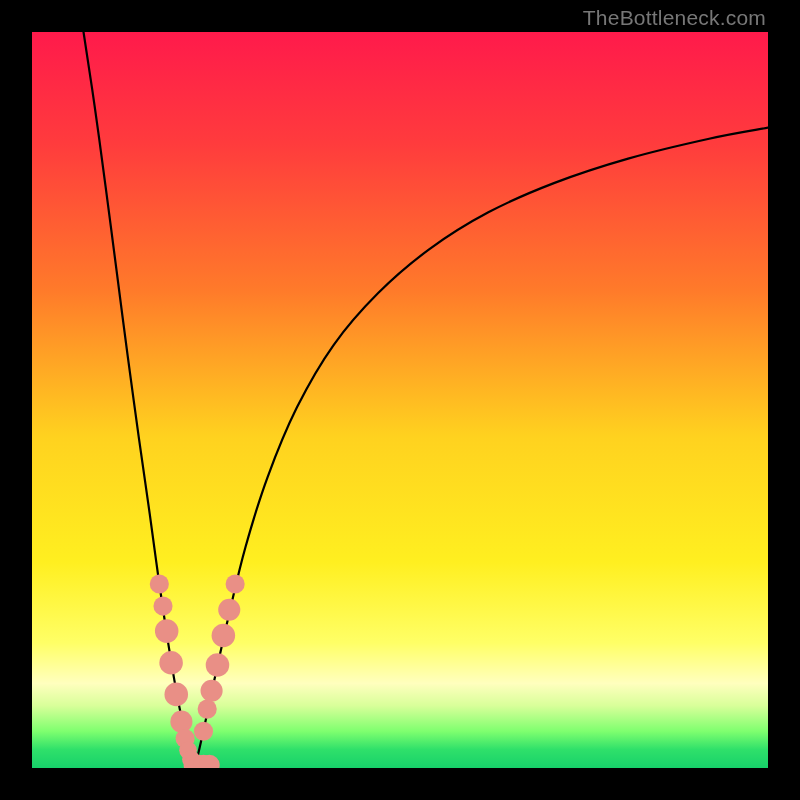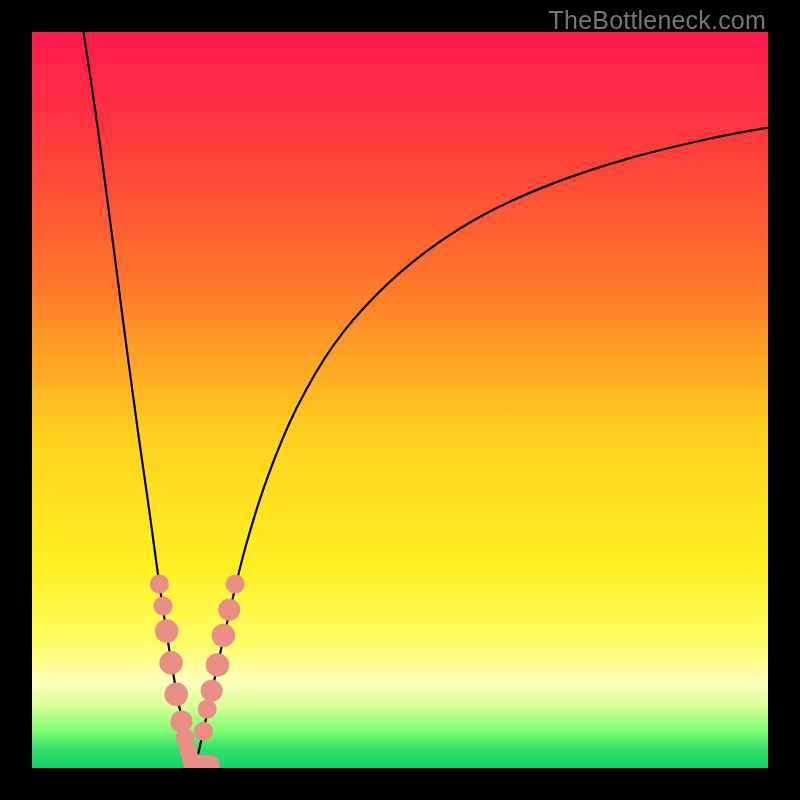--- a/index.html
+++ b/index.html
@@ -26,21 +26,21 @@
   }
   .gradient {
     position: absolute;
     inset: 0;
   }
   .watermark {
     position: absolute;
     top: 6px;
     right: 34px;
     color: #777;
-    font-size: 25px;
+    font-size: 21px;
     letter-spacing: 0.2px;
     font-weight: 400;
     user-select: none;
   }
   svg.curve {
     position: absolute;
     inset: 0;
   }
 </style>
 </head>

